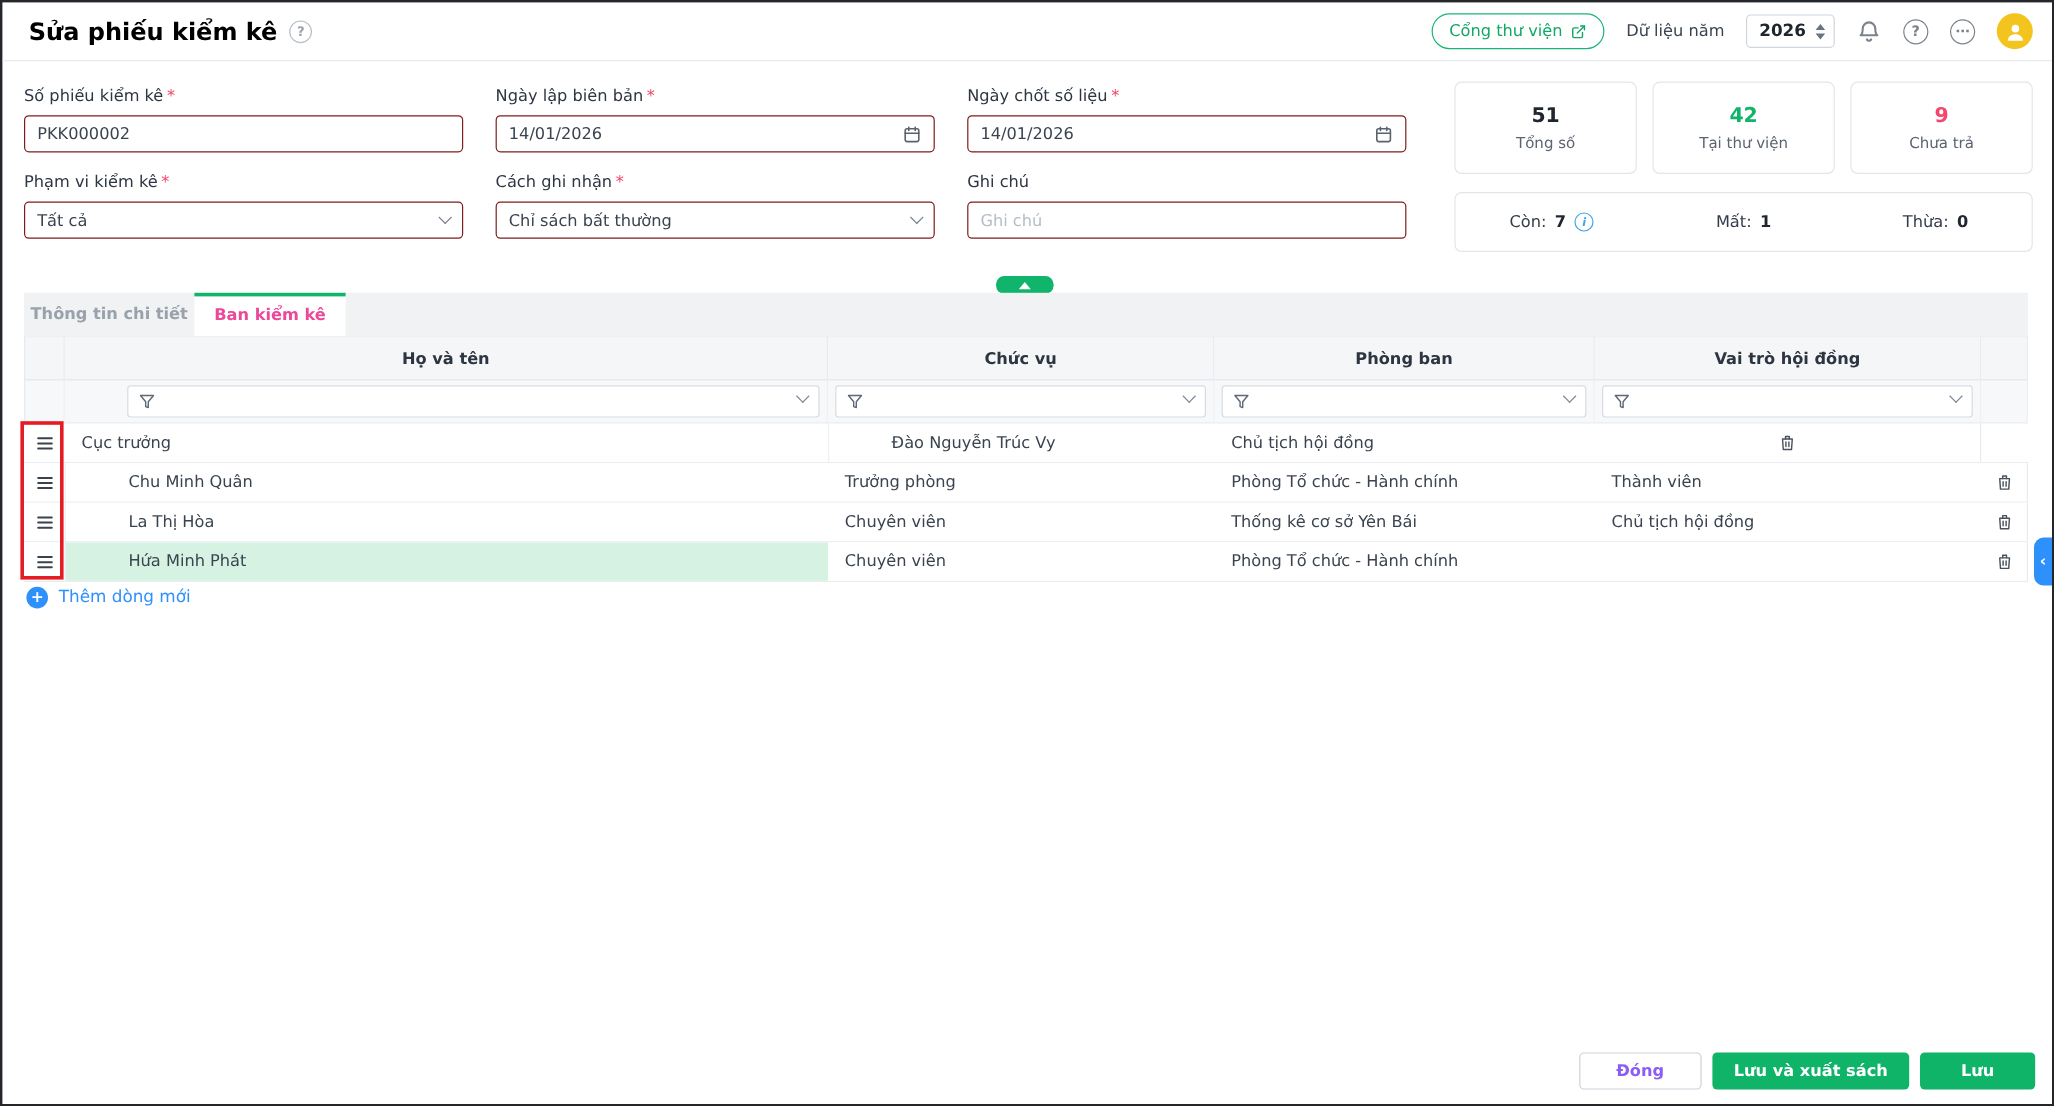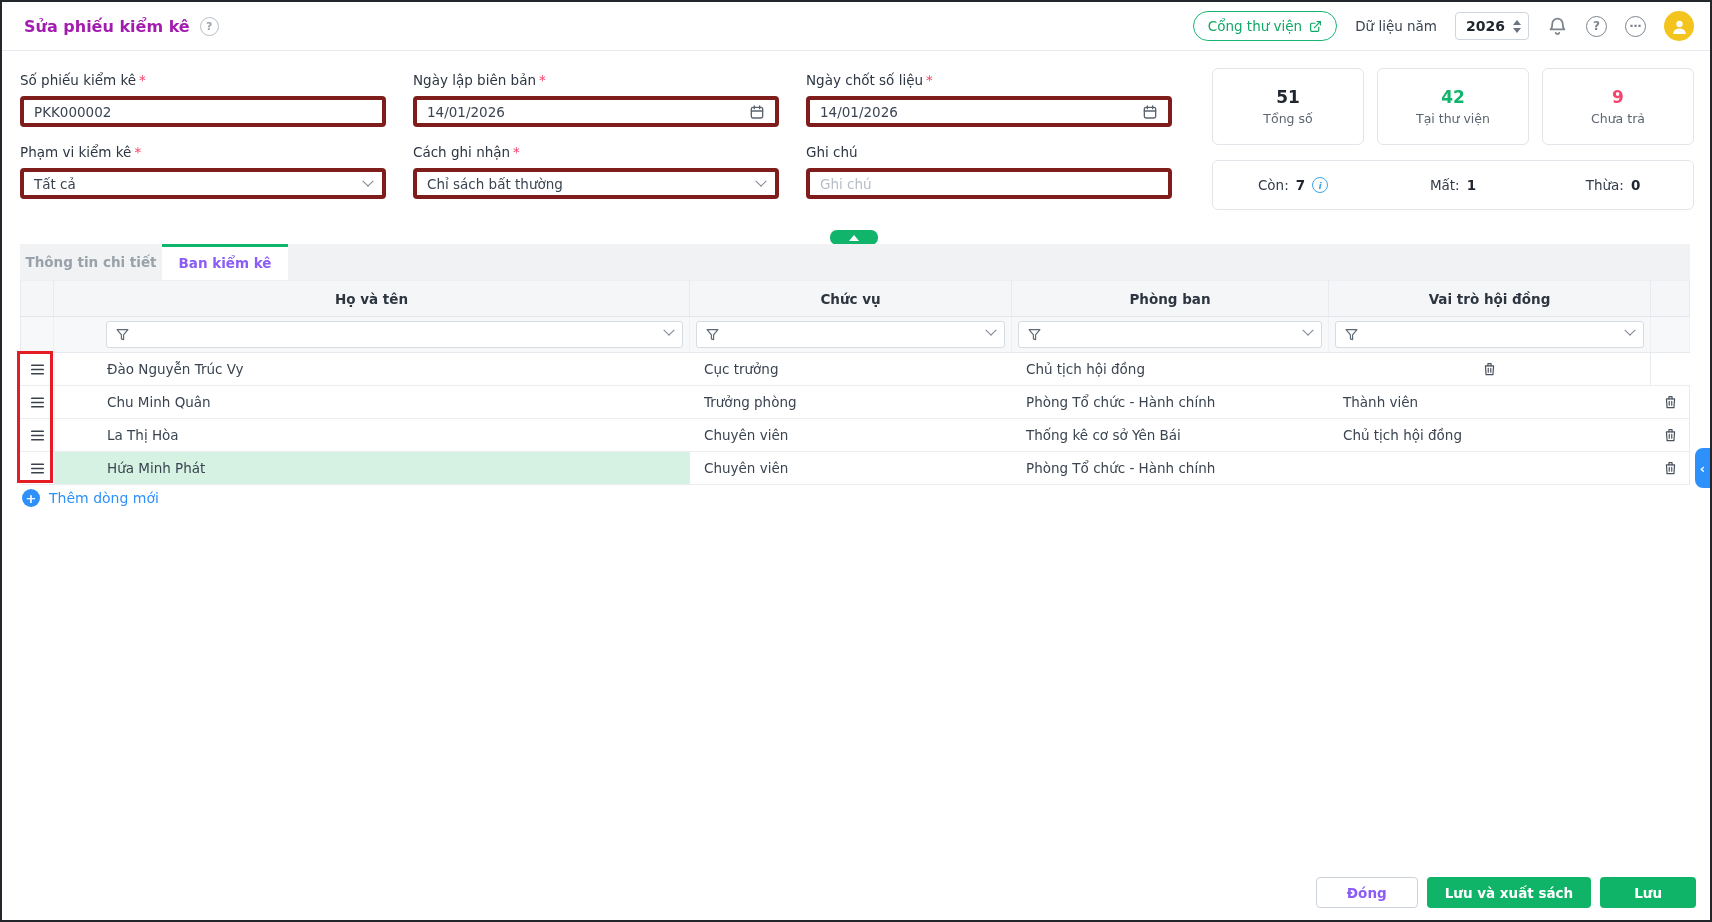--- a/index.html
+++ b/index.html
@@ -8,21 +8,21 @@
   .screen {
     position: relative; width: 1712px; height: 922px;
     border: 2px solid #23272c; background: #fff; overflow: hidden;
   }
 
   
   .hdr {
     height: 49px; display: flex; align-items: center;
     padding: 0 16px 0 22px; border-bottom: 1px solid #e8eaee;
   }
-  .hdr-title { font-size: 16px; font-weight: 700; color: #a21caf; }
+  .hdr-title { font-size: 20px; font-weight: 700; color: #000000; }
   .help-badge {
     width: 19px; height: 19px; margin-left: 10px; border: 1.6px solid #b8bfc7;
     border-radius: 50%; color: #9aa2ab; font-size: 11px; font-weight: 700;
     display: flex; align-items: center; justify-content: center;
   }
   .hdr-right { margin-left: auto; display: flex; align-items: center; gap: 18px; }
   .portal-pill {
     display: flex; align-items: center; gap: 7px;
     border: 1px solid #18b573; color: #10a866; border-radius: 16px;
     padding: 6px 14px; font-size: 13.5px; font-weight: 500; background: #fff; cursor: pointer;
@@ -47,21 +47,21 @@
   }
 
   
   .form-grid {
     position: absolute; left: 18px; top: 70px;
     display: grid; grid-template-columns: 366px 366px 366px; column-gap: 27px; row-gap: 17px;
   }
   .field .lbl { font-size: 13.5px; font-weight: 500; color: #2d3643; margin-bottom: 8px; }
   .req { color: #f5456c; margin-left: 3px; }
   .control {
-    height: 31px; border: 4px solid #7f1d1d; border-radius: 4px; background: #fff;
+    height: 31px; border: 1px solid #7f1d1d; border-radius: 4px; background: #fff;
     display: flex; align-items: center; padding: 0 10px; gap: 8px;
   }
   .control input {
     border: none; outline: none; flex: 1; font-size: 13.5px; color: #3a4450;
     font-family: inherit; background: transparent; min-width: 0;
   }
   .control input::placeholder { color: #b6bdc6; }
   .control .sel-val { flex: 1; font-size: 13.5px; color: #3a4450; }
   .chev { width: 8px; height: 8px; border-right: 1.7px solid #7e8792; border-bottom: 1.7px solid #7e8792; transform: rotate(45deg) translate(-2px,-2px); }
 
@@ -97,21 +97,21 @@
 
   
   .tabstrip {
     position: absolute; left: 18px; top: 242px; width: 1670px; height: 36px;
     background: #f0f2f4; display: flex;
   }
   .tab { display:flex; align-items:center; justify-content:center; font-size: 13.5px; cursor: pointer; }
   .tab.inactive { width: 142px; color: #99a1aa; font-weight: 600; }
   .tab.active {
     width: 126px; background: #fff; border-top: 3px solid #10b46a;
-    color: #8b5cf6; font-weight: 700; padding-bottom: 2px;
+    color: #ec4899; font-weight: 700; padding-bottom: 2px;
   }
 
   
   .tbl { position: absolute; left: 18px; top: 278px; width: 1670px; font-size: 13.5px; }
   .grid-row { display: grid; grid-template-columns: 34px 636px 322px 317px 322px 39px; }
   .thead { height: 37px; }
   .thead .hcell {
     background: #f5f6f8; border-bottom: 1px solid #e3e7eb; border-top: 1px solid #edeff2;
     display: flex; align-items: center; justify-content: center;
     font-weight: 700; color: #2c3540; border-right: 1px solid #e7eaee;
@@ -345,22 +345,22 @@
       </div>
       <div class="fcell"></div>
     </div>
 
     <div class="grid-row trow">
       <div class="cell icon-cell">
         <svg viewBox="0 0 24 24" width="17" height="17" fill="none" stroke="#39424d" stroke-width="2.4" stroke-linecap="round">
             <path d="M4 6h16M4 12h16M4 18h16"></path>
           </svg>
       </div>
+      <div class="cell txt">Cục trưởng</div>
       <div class="cell name-cell">Đào Nguyễn Trúc Vy</div>
-      <div class="cell txt">Cục trưởng</div>
       <div class="cell txt">Chủ tịch hội đồng</div>
       <div class="cell trash-cell">
         <svg viewBox="0 0 24 24" width="15" height="16" fill="none" stroke="#49525c" stroke-width="1.9" stroke-linecap="round" stroke-linejoin="round">
             <path d="M5.5 7h13l-1 14h-11z"></path>
             <path d="M9.5 7V3.5h5V7"></path>
             <path d="M10 11v6M14 11v6"></path>
           </svg>
       </div>
     </div>
 

